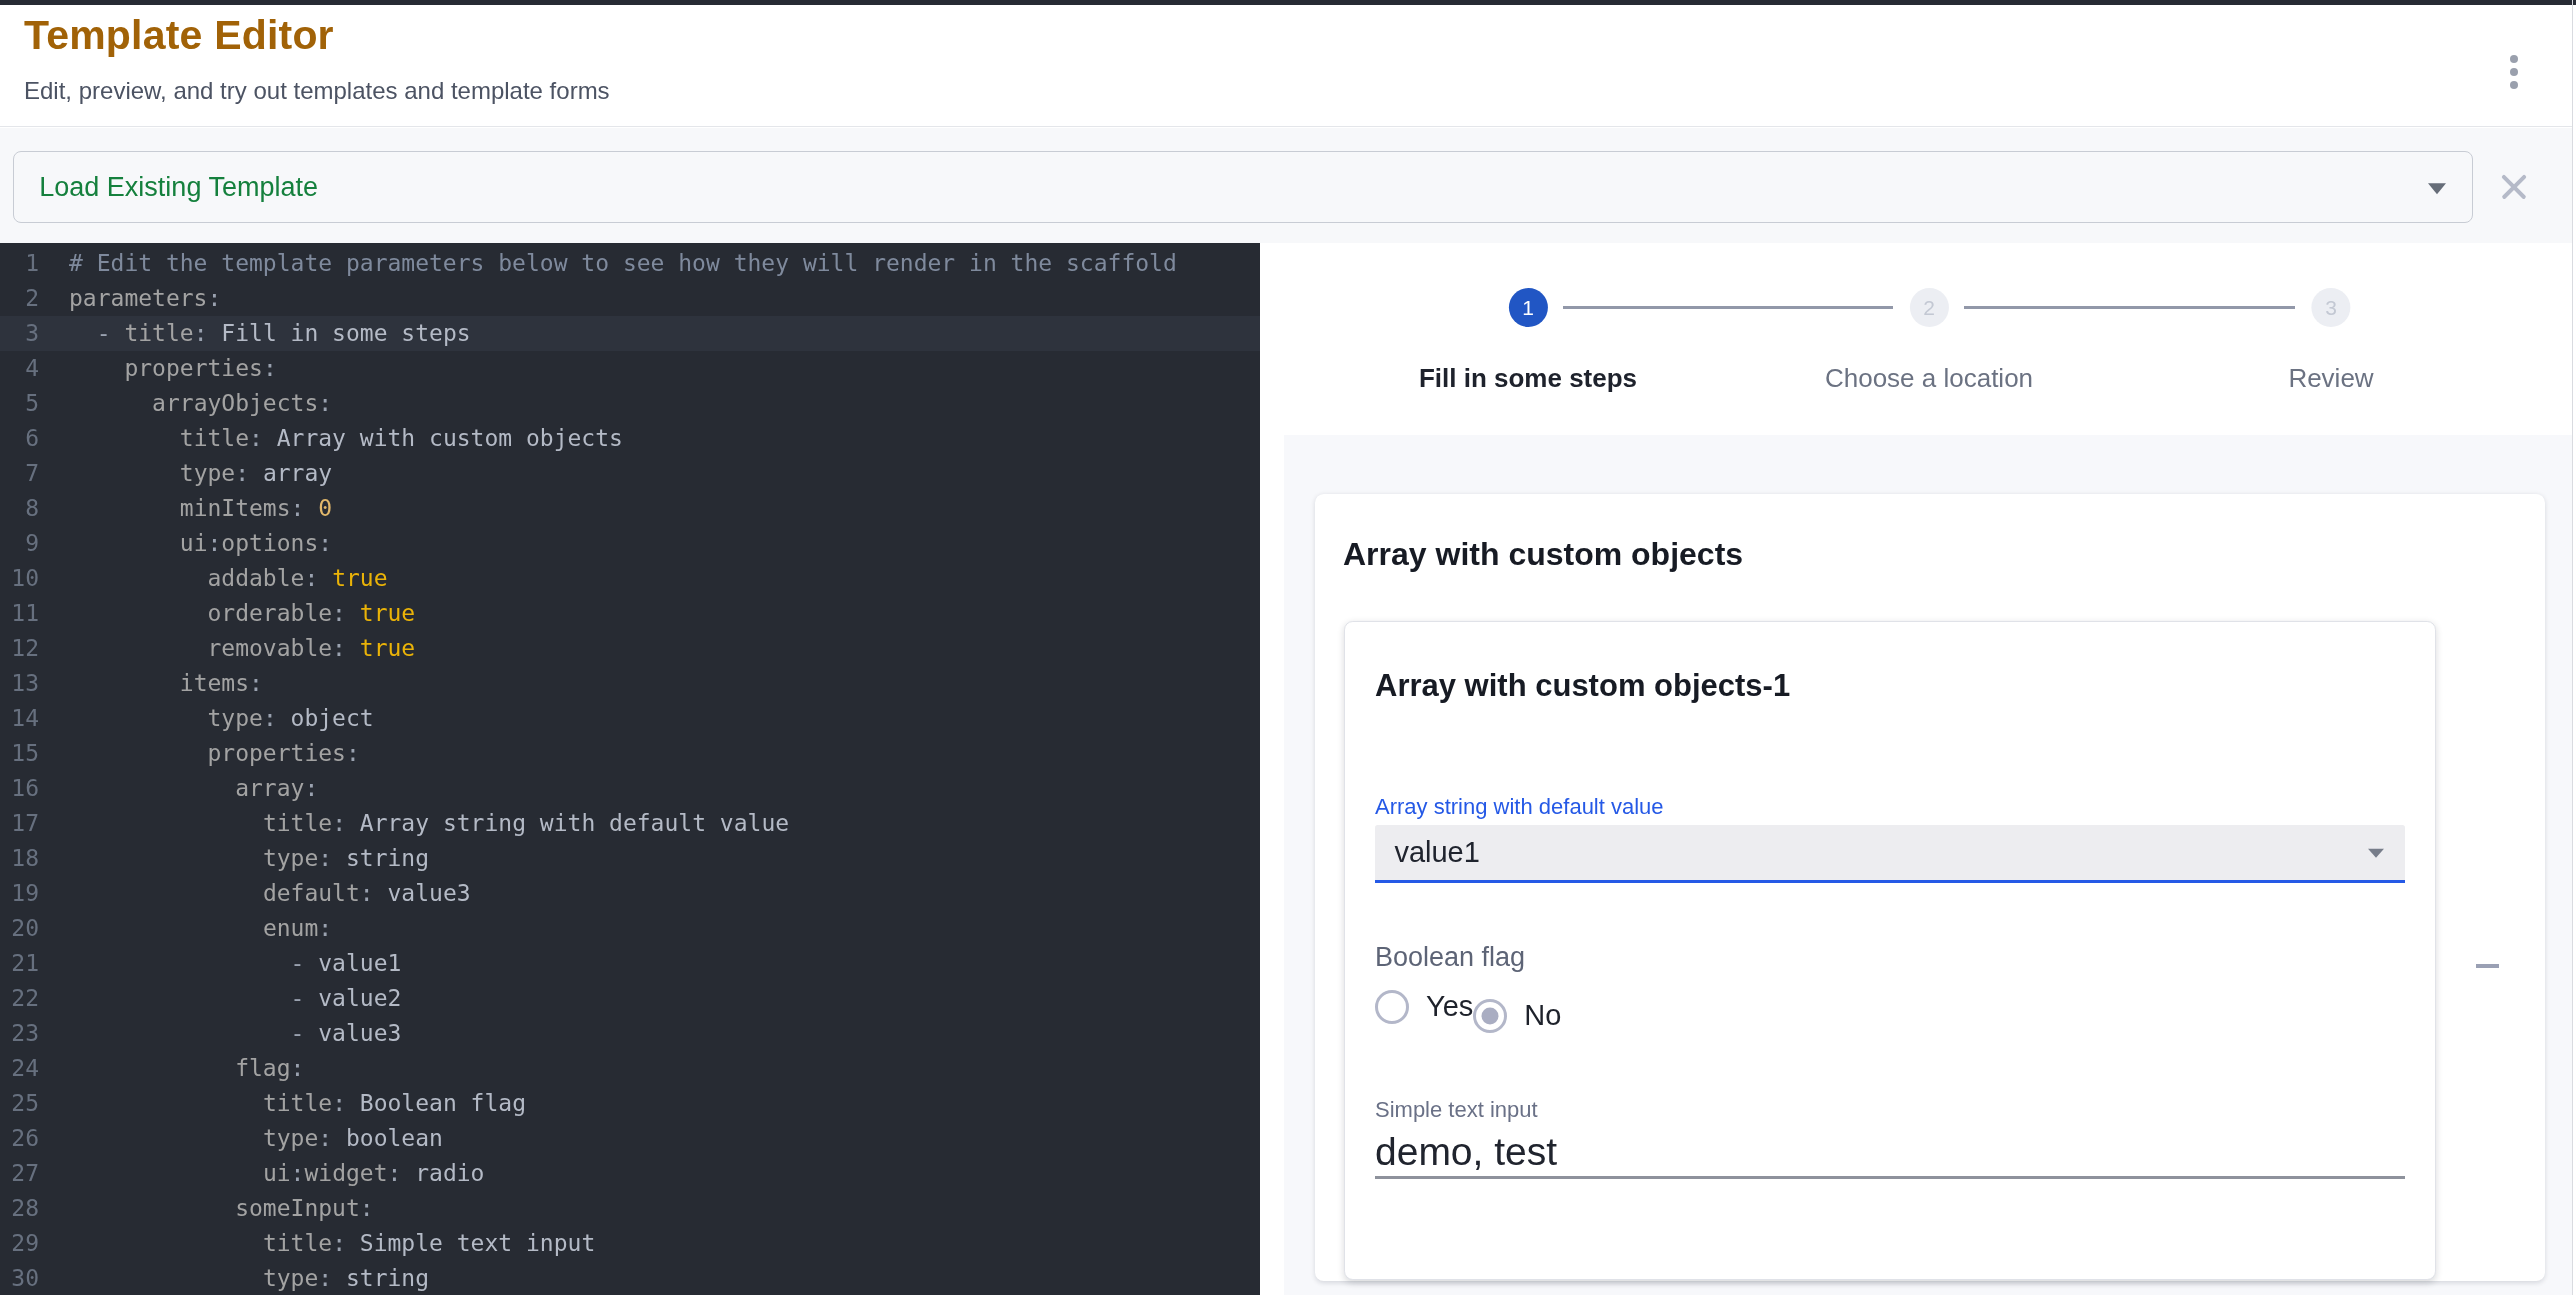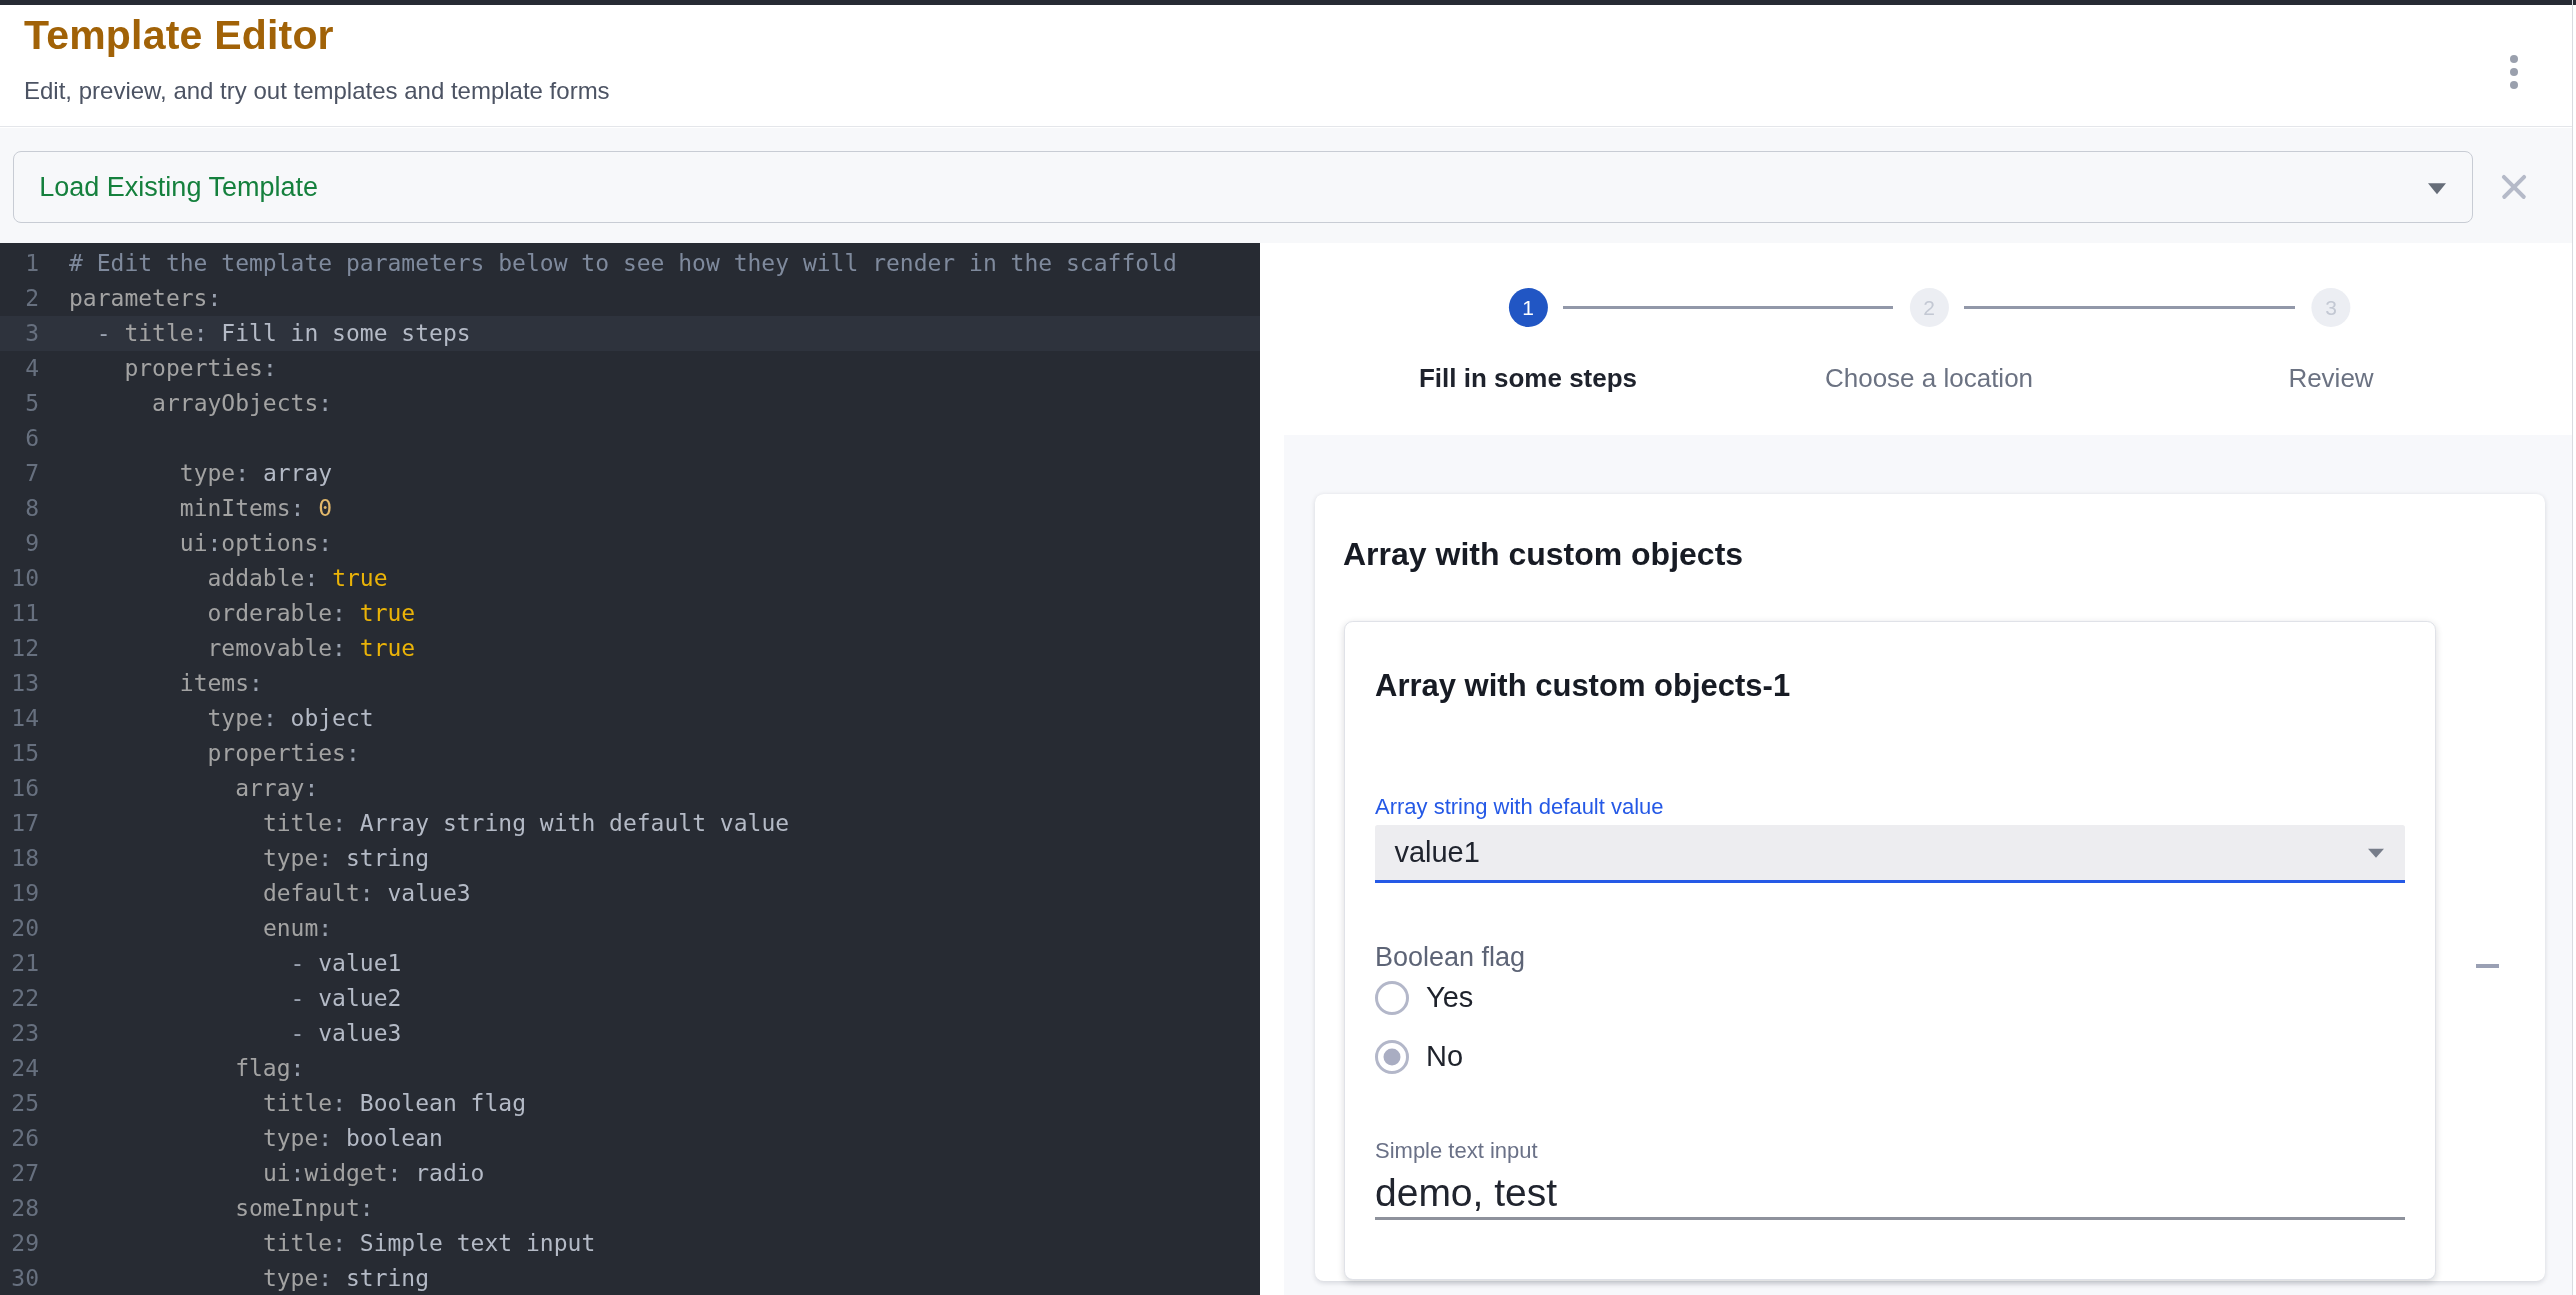--- a/index.html
+++ b/index.html
@@ -55,21 +55,21 @@
   .gray-section{position:absolute;left:24px;top:192px;width:1288px;height:860px;background:#f7f8fb;}
   .outer-card{position:absolute;left:31px;top:59px;width:1230px;height:787px;background:#ffffff;border-radius:8.8px;box-shadow:0 1.8px 5.3px rgba(15,20,40,.14);}
   .outer-card-title{position:absolute;left:28px;top:42px;margin:0;font-size:32px;font-weight:700;color:#171b24;}
   .inner-card{position:absolute;left:29px;top:127px;width:1092px;height:659px;background:#ffffff;border:0.9px solid #e0e2e8;border-radius:8.8px;box-shadow:0 2.7px 7px rgba(20,24,40,.16);box-sizing:border-box;padding:0 30px;overflow:hidden;}
   .inner-card-title{margin:46px 0 0;font-size:31px;font-weight:700;color:#171b24;}
   .field-label-blue{display:block;margin-top:90px;font-size:22px;line-height:26.5px;color:#2559e6;}
   .filled-select{margin-top:4.4px;height:55px;background:#ededf0;border-bottom:3.5px solid #2559e6;border-radius:2.7px 2.7px 0 0;display:flex;align-items:center;position:relative;cursor:pointer;}
   .filled-select-value{margin-left:19.4px;font-size:29px;color:#20242e;}
   .caret-sm{position:absolute;right:21px;top:50%;transform:translateY(-35%);width:0;height:0;border-left:8px solid transparent;border-right:8px solid transparent;border-top:9.7px solid #777d8a;}
   .group-label{margin-top:57px;font-size:27px;line-height:34px;color:#5d6476;}
-  .radio-rows{display:flex;flex-direction:column;}
+  .radio-rows{display:flex;}
   .radio-row{display:flex;align-items:center;margin-top:25px;cursor:pointer;}
   .radio-row:first-child{margin-top:7px;}
   .radio-circle{width:34px;height:34px;border-radius:50%;border:3.5px solid #b3b7c9;box-sizing:border-box;position:relative;flex:0 0 34px;}
   .radio-circle.selected::after{content:"";position:absolute;left:50%;top:50%;transform:translate(-50%,-50%);width:17px;height:17px;border-radius:50%;background:#a9adc2;}
   .radio-label{margin-left:17px;font-size:29px;color:#1e222b;}
   .text-field-label{display:block;margin-top:64px;font-size:22px;line-height:26.5px;color:#6a7187;}
   .text-value{margin-top:11px;font-size:39px;line-height:35px;color:#20242e;}
   .input-underline{margin-top:7px;height:2.7px;background:#8e929c;width:100%;}
   .remove-btn{position:absolute;top:451px;right:37px;width:42px;height:42px;display:flex;align-items:center;justify-content:center;background:none;border:none;cursor:pointer;}
   .minus{width:23px;height:4.4px;background:#9aa0b4;}
@@ -101,21 +101,21 @@
     <span class="x2"></span>
   </button>
 </div>
 
 <div class="editor" id="code-lines">
     <div class="code-line"><span class="gutter">1</span><span class="code"><span class="tk-c"># Edit the template parameters below to see how they will render in the scaffold</span></span></div>
     <div class="code-line"><span class="gutter">2</span><span class="code"><span class="tk-k">parameters</span><span class="tk-p">:</span></span></div>
     <div class="code-line active"><span class="gutter">3</span><span class="code"><span class="tk-p">  - </span><span class="tk-k">title</span><span class="tk-p">: </span><span class="tk-v">Fill in some steps</span></span></div>
     <div class="code-line"><span class="gutter">4</span><span class="code"><span class="tk-p">    </span><span class="tk-k">properties</span><span class="tk-p">:</span></span></div>
     <div class="code-line"><span class="gutter">5</span><span class="code"><span class="tk-p">      </span><span class="tk-k">arrayObjects</span><span class="tk-p">:</span></span></div>
-    <div class="code-line"><span class="gutter">6</span></div>
+    <div class="code-line"><span class="gutter">6</span><span class="code"><span class="tk-p">        </span><span class="tk-k">title</span><span class="tk-p">: </span><span class="tk-v">Array with custom objects</span></span></div>
     <div class="code-line"><span class="gutter">7</span><span class="code"><span class="tk-p">        </span><span class="tk-k">type</span><span class="tk-p">: </span><span class="tk-v">array</span></span></div>
     <div class="code-line"><span class="gutter">8</span><span class="code"><span class="tk-p">        </span><span class="tk-k">minItems</span><span class="tk-p">: </span><span class="tk-n">0</span></span></div>
     <div class="code-line"><span class="gutter">9</span><span class="code"><span class="tk-p">        </span><span class="tk-k">ui</span><span class="tk-p">:</span><span class="tk-k">options</span><span class="tk-p">:</span></span></div>
     <div class="code-line"><span class="gutter">10</span><span class="code"><span class="tk-p">          </span><span class="tk-k">addable</span><span class="tk-p">: </span><span class="tk-b">true</span></span></div>
     <div class="code-line"><span class="gutter">11</span><span class="code"><span class="tk-p">          </span><span class="tk-k">orderable</span><span class="tk-p">: </span><span class="tk-b">true</span></span></div>
     <div class="code-line"><span class="gutter">12</span><span class="code"><span class="tk-p">          </span><span class="tk-k">removable</span><span class="tk-p">: </span><span class="tk-b">true</span></span></div>
     <div class="code-line"><span class="gutter">13</span><span class="code"><span class="tk-p">        </span><span class="tk-k">items</span><span class="tk-p">:</span></span></div>
     <div class="code-line"><span class="gutter">14</span><span class="code"><span class="tk-p">          </span><span class="tk-k">type</span><span class="tk-p">: </span><span class="tk-v">object</span></span></div>
     <div class="code-line"><span class="gutter">15</span><span class="code"><span class="tk-p">          </span><span class="tk-k">properties</span><span class="tk-p">:</span></span></div>
     <div class="code-line"><span class="gutter">16</span><span class="code"><span class="tk-p">            </span><span class="tk-k">array</span><span class="tk-p">:</span></span></div>

